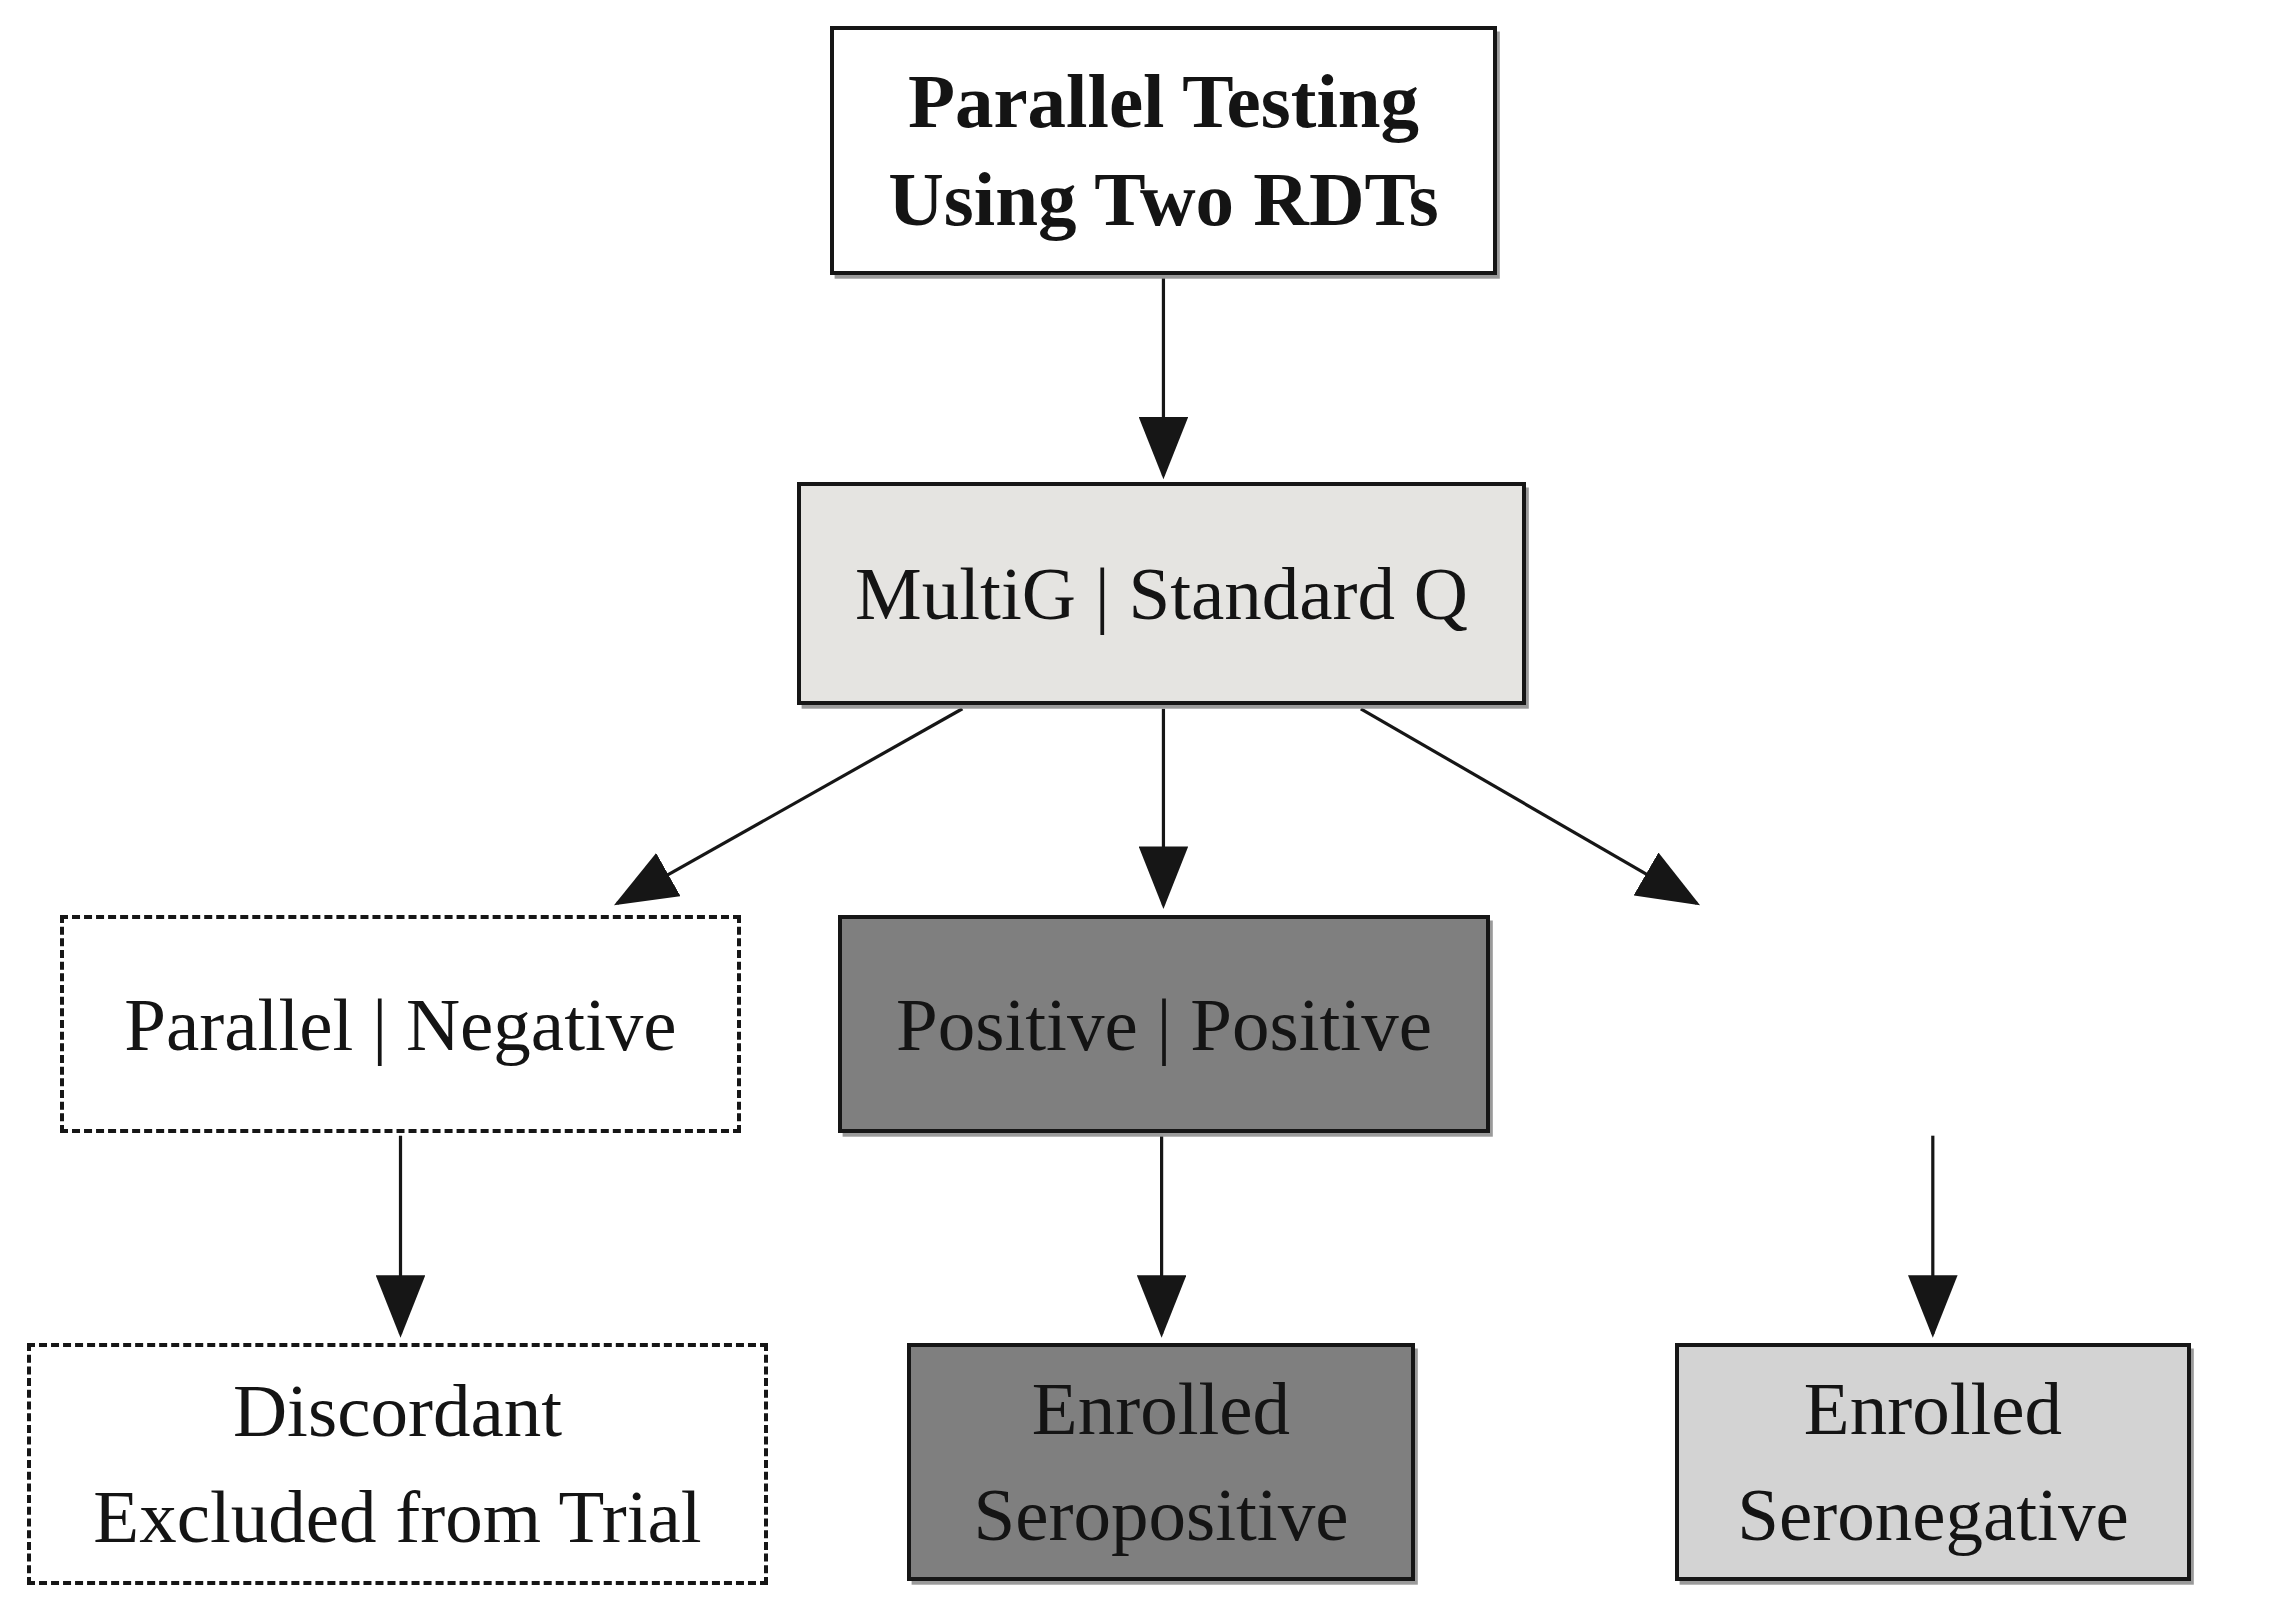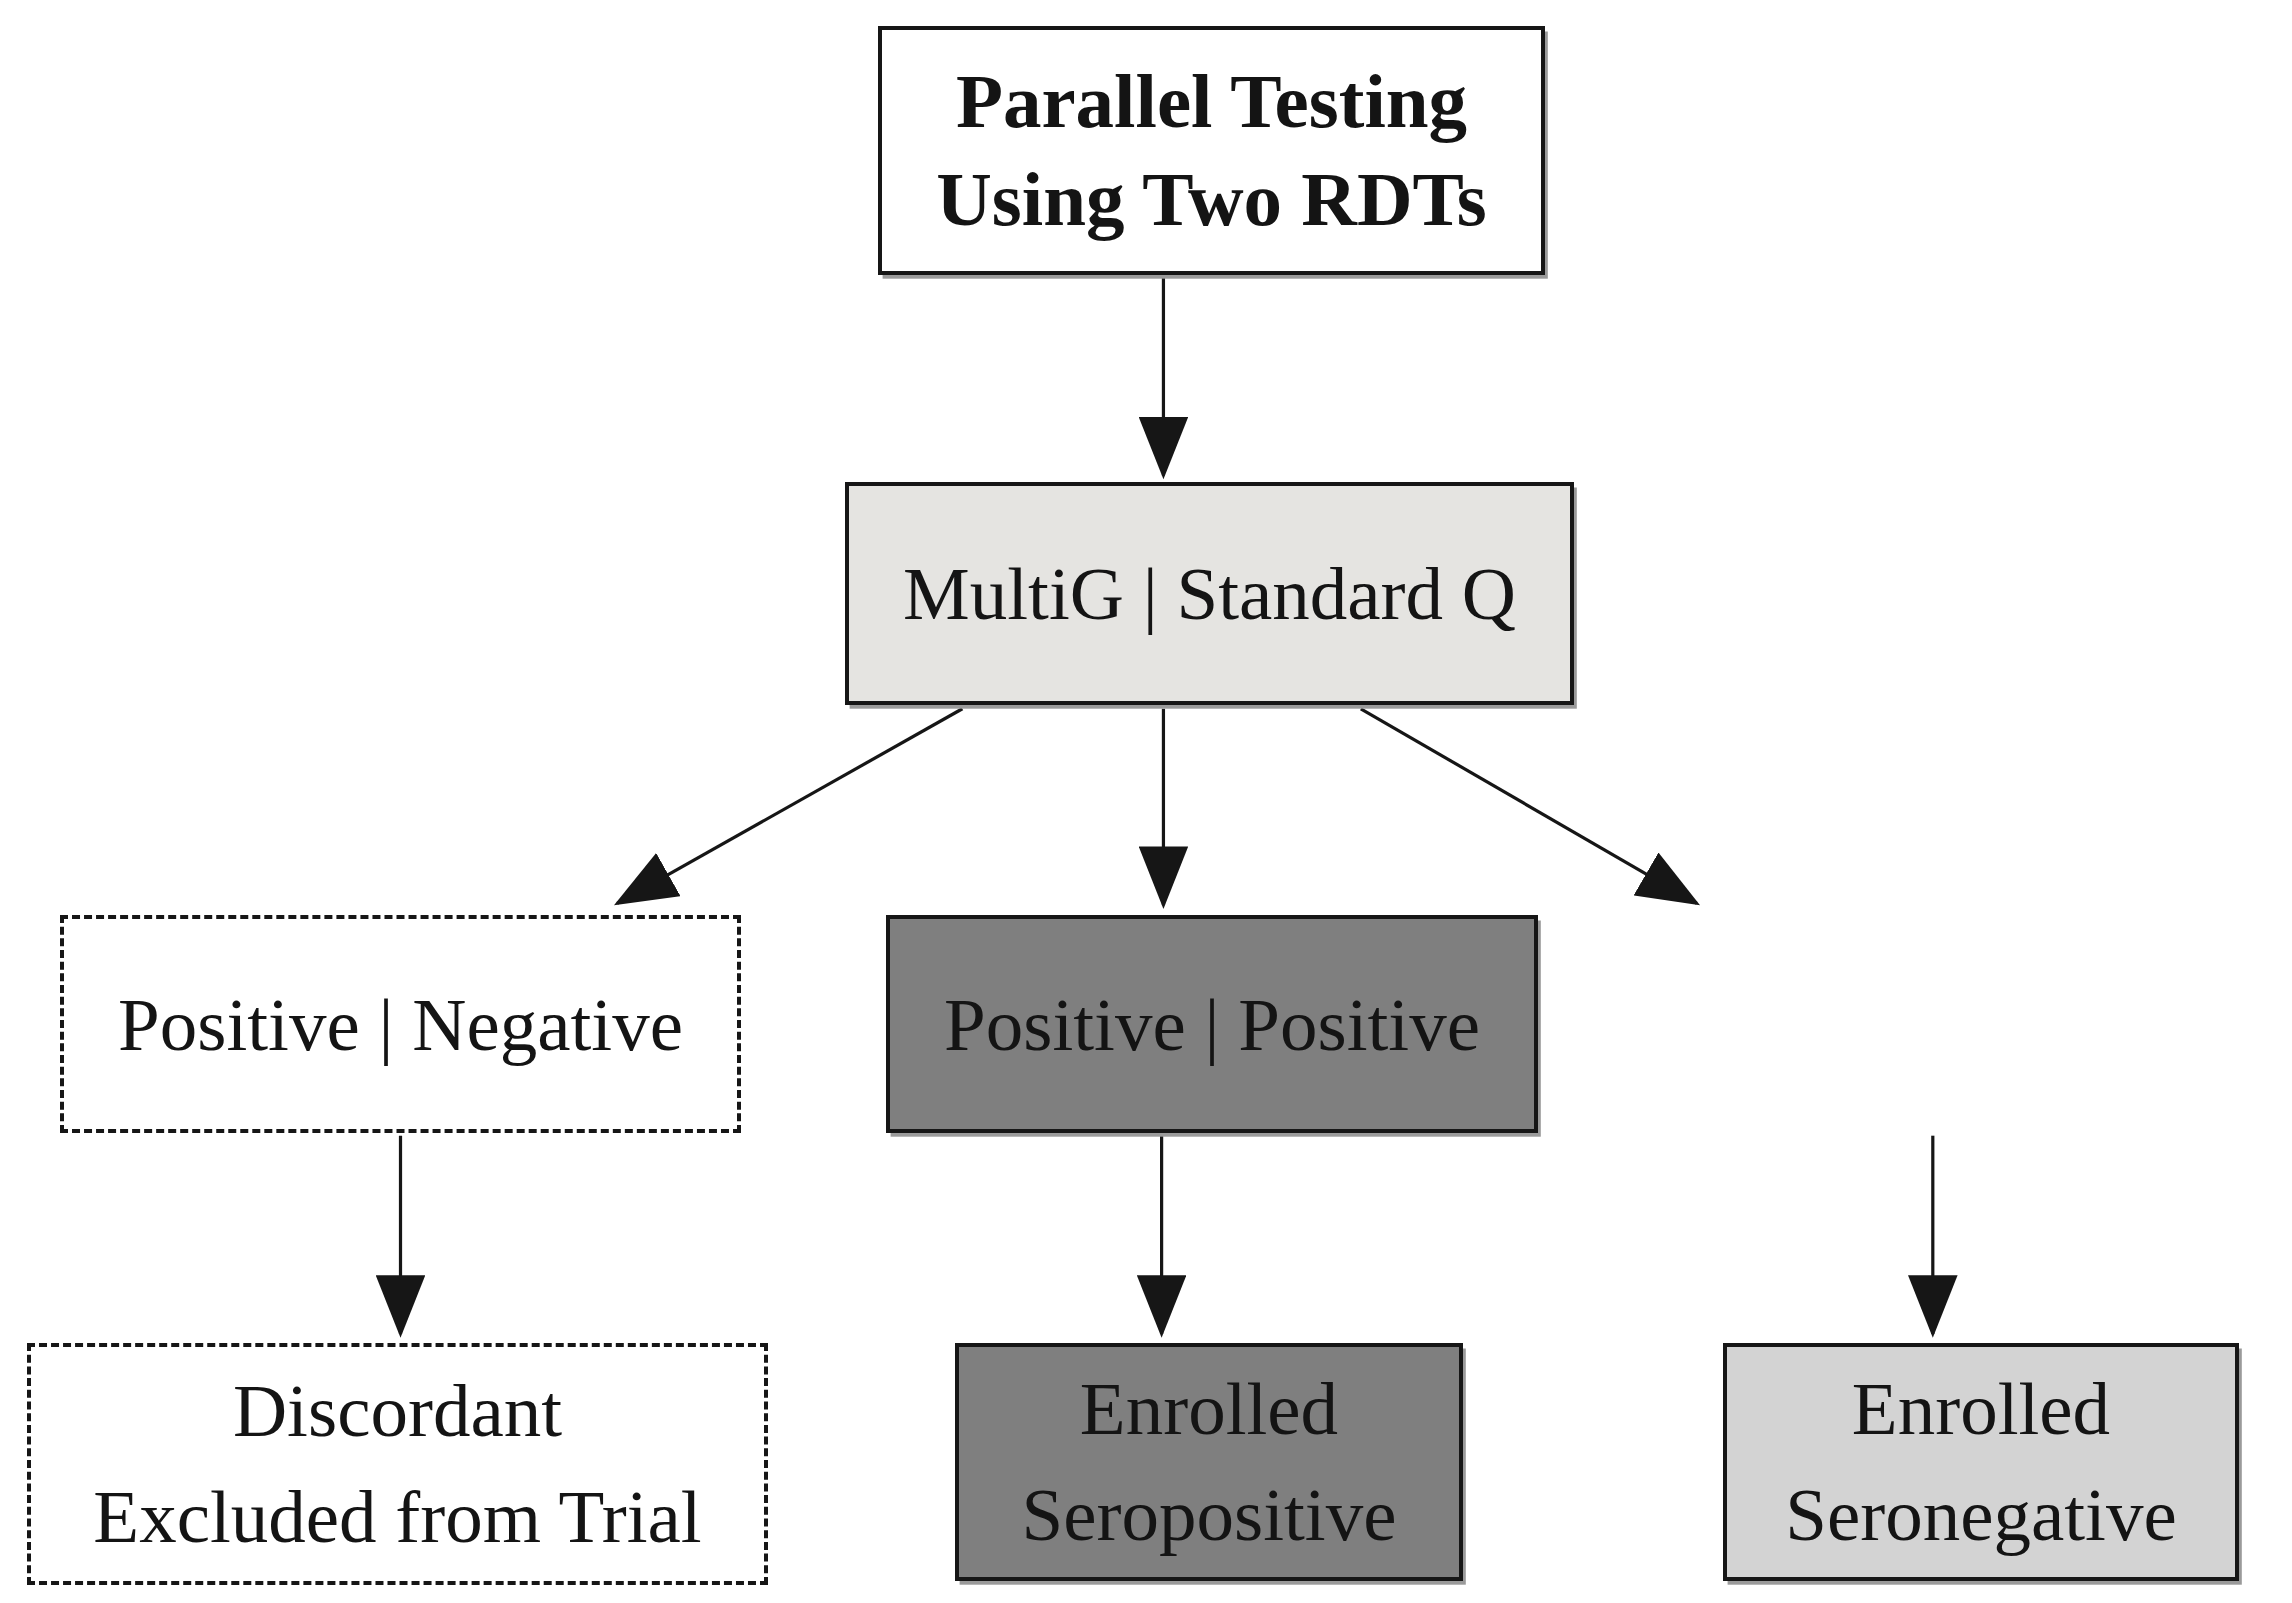--- a/index.html
+++ b/index.html
@@ -38,21 +38,20 @@
     align-items: center;
     justify-content: center;
     text-align: center;
     white-space: pre-line;
     font-size: 75px;
     line-height: 1.32;
   }
   .node.solid {
     border: 4.6px solid var(--ink, #161616);
     box-shadow: 3.7px 4.6px 0 -0.9px var(--shadow, #9a9a9a);
-    margin-left: 48px;
   }
   .node.dashed {
     border: 4.6px dashed var(--ink, #161616);
     background: var(--node_white, #ffffff);
   }
   .node.fill-white    { background: var(--node_white, #ffffff); }
   .node.fill-lightest { background: var(--node_lightest, #e5e4e1); }
   .node.fill-dark     { background: var(--node_dark, #7f7f7f); text-align: center; }
   .node.fill-light    { background: var(--node_light, #d3d3d3); }
 
@@ -88,21 +87,21 @@
     <path class="edge" d="M436 1237 L436 1453" marker-end="url(#arrowhead)"></path>
     <path class="edge" d="M1265 1237 L1265 1453" marker-end="url(#arrowhead)"></path>
     <path class="edge" d="M2105 1237 L2105 1453" marker-end="url(#arrowhead)"></path>
   </svg>
 
   <div class="node solid fill-white root">Parallel Testing
 Using Two RDTs</div>
 
   <div class="node solid fill-lightest tests">MultiG | Standard Q</div>
 
-  <div class="node dashed posneg">Positive | Negative</div>
+  <div class="node dashed posneg">Parallel | Negative</div>
 
   <div class="node solid fill-dark pospos">Positive | Positive</div>
 
 
   <div class="node dashed excl">Discordant
 Excluded from Trial</div>
 
   <div class="node solid fill-dark seropos">Enrolled
 Seropositive</div>
 

